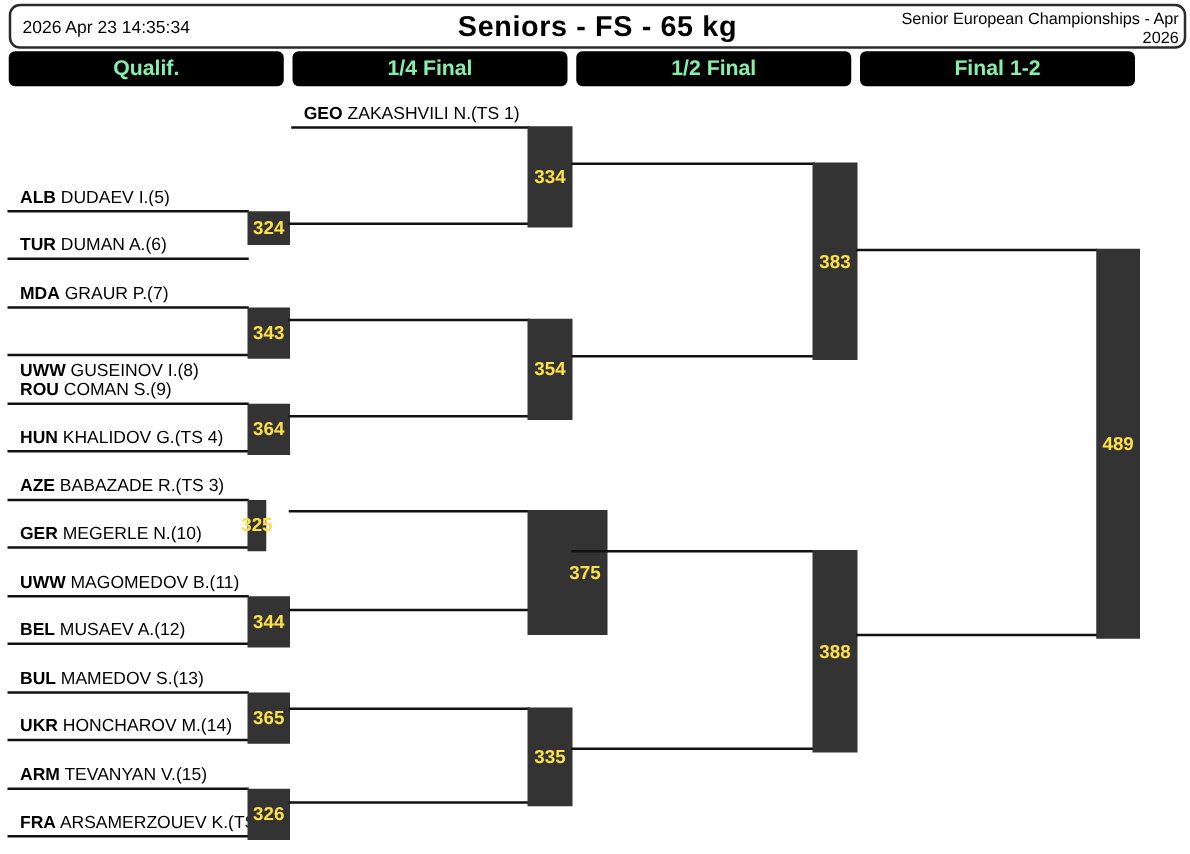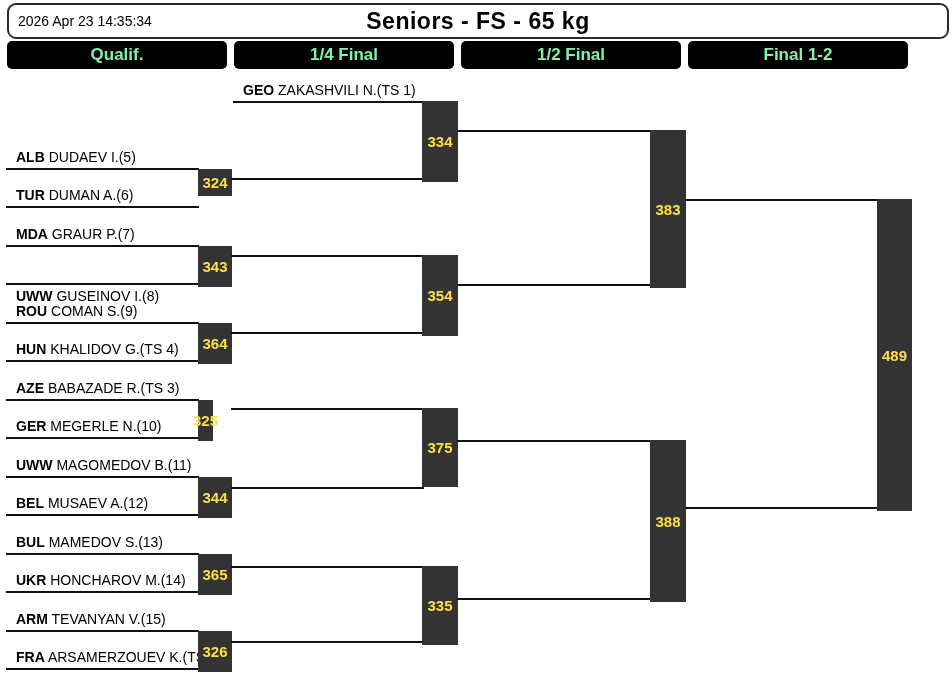--- a/index.html
+++ b/index.html
@@ -32,20 +32,21 @@
   }
 </style>
 </head>
 <body>
 
 <div id="page">
 
   <div class="hdr">
     <div class="ts">2026 Apr 23 14:35:34</div>
     <div class="title">Seniors - FS - 65 kg</div>
+    <div class="event">Senior European Championships - Apr 2026</div>
   </div>
 
   <div class="colbar" style="left:7px">Qualif.</div>
   <div class="colbar" style="left:234px">1/4 Final</div>
   <div class="colbar" style="left:461px">1/2 Final</div>
   <div class="colbar" style="left:688px">Final 1-2</div>
 
 <div class="hline" style="left: 233px; top: 101px; width: 191px;"></div>
     <div class="entry" style="left: 243px; top: 82px; max-width: 195px;"><b>GEO</b> <span>ZAKASHVILI N.(TS 1)</span></div>
     <div class="hline" style="left: 6px; top: 168px; width: 193px;"></div>
@@ -87,21 +88,21 @@
     <div class="mbox" style="left: 198px; top: 477px; width: 34px; height: 41px;">344</div>
     <div class="hline" style="left: 231px; top: 487px; width: 193px;"></div>
     <div class="mbox" style="left: 198px; top: 554px; width: 34px; height: 41px;">365</div>
     <div class="hline" style="left: 231px; top: 566px; width: 193px;"></div>
     <div class="mbox" style="left: 198px; top: 631px; width: 34px; height: 41px;">326</div>
     <div class="hline" style="left: 231px; top: 641px; width: 193px;"></div>
     <div class="mbox" style="left: 422px; top: 101px; width: 36px; height: 81px;">334</div>
     <div class="hline" style="left: 457px; top: 130px; width: 195px;"></div>
     <div class="mbox" style="left: 422px; top: 255px; width: 36px; height: 81px;">354</div>
     <div class="hline" style="left: 457px; top: 284px; width: 195px;"></div>
-    <div class="mbox" style="left: 422px; top: 408px; width: 36px; height: 79px;">375</div>
+    <div class="mbox" style="left: 422px; top: 408px; width: 36px; height: 100px; padding-left: 28px;">375</div>
     <div class="hline" style="left: 457px; top: 440px; width: 195px;"></div>
     <div class="mbox" style="left: 422px; top: 566px; width: 36px; height: 79px;">335</div>
     <div class="hline" style="left: 457px; top: 598px; width: 195px;"></div>
     <div class="mbox" style="left: 650px; top: 130px; width: 36px; height: 158px;">383</div>
     <div class="hline" style="left: 685px; top: 199px; width: 193px;"></div>
     <div class="mbox" style="left: 650px; top: 440px; width: 36px; height: 162px;">388</div>
     <div class="hline" style="left: 685px; top: 507px; width: 193px;"></div>
     <div class="mbox" style="left: 877px; top: 199px; width: 35px; height: 312px;">489</div>
   </div>
 

